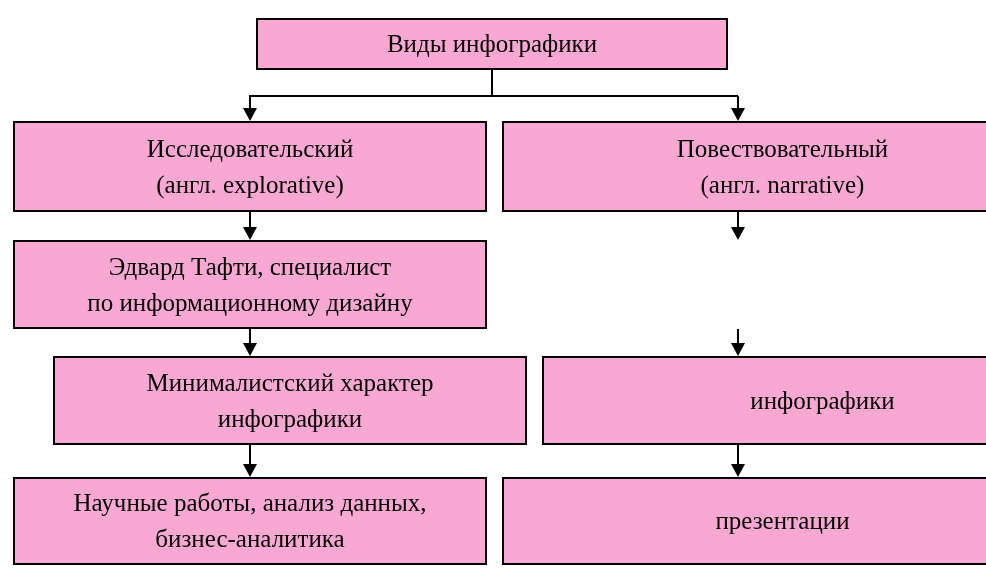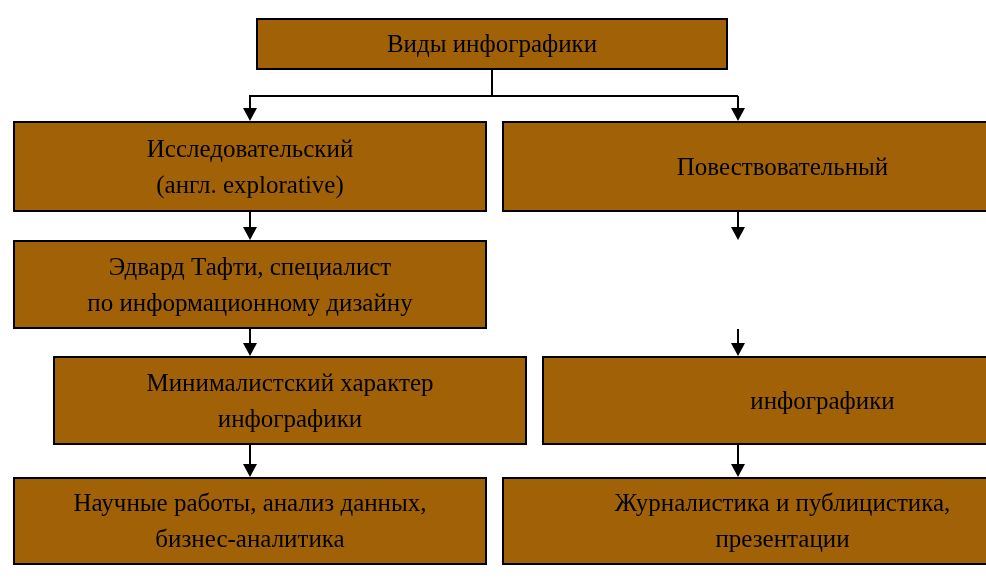--- a/index.html
+++ b/index.html
@@ -21,21 +21,21 @@
     left: 0;
     top: 0;
     width: 986px;
     height: 581px;
     pointer-events: none;
   }
   .box {
     position: absolute;
     box-sizing: border-box;
     border: 2px solid #000000;
-    background: #a16207;
+    background: #f9a8d4;
     display: flex;
     flex-direction: column;
     align-items: center;
     justify-content: center;
     text-align: left;
   }
   .box .line {
     font-size: 25px;
     line-height: 36px;
     white-space: nowrap;
@@ -100,22 +100,22 @@
     <div class="line">Минималистский характер</div>
     <div class="line">инфографики</div>
   </div>
   <div class="box l-col row-5">
     <div class="line">Научные работы, анализ данных,</div>
     <div class="line">бизнес-аналитика</div>
   </div>
 
   <div class="box r-col row-2">
     <div class="line">Повествовательный</div>
+    <div class="line">(англ. narrative)</div>
   </div>
   <div class="box r-col row-4">
     <div class="line">инфографики</div>
   </div>
   <div class="box r-col row-5">
-    <div class="line">Журналистика и публицистика,</div>
     <div class="line">презентации</div>
   </div>
 
 </div>
 
 </body></html>

